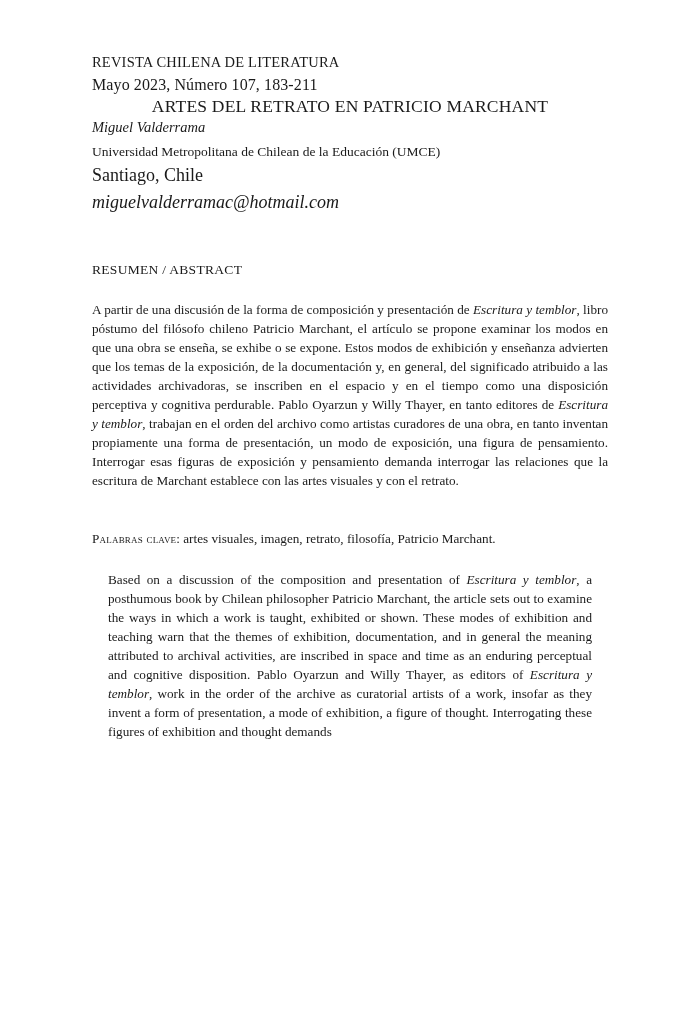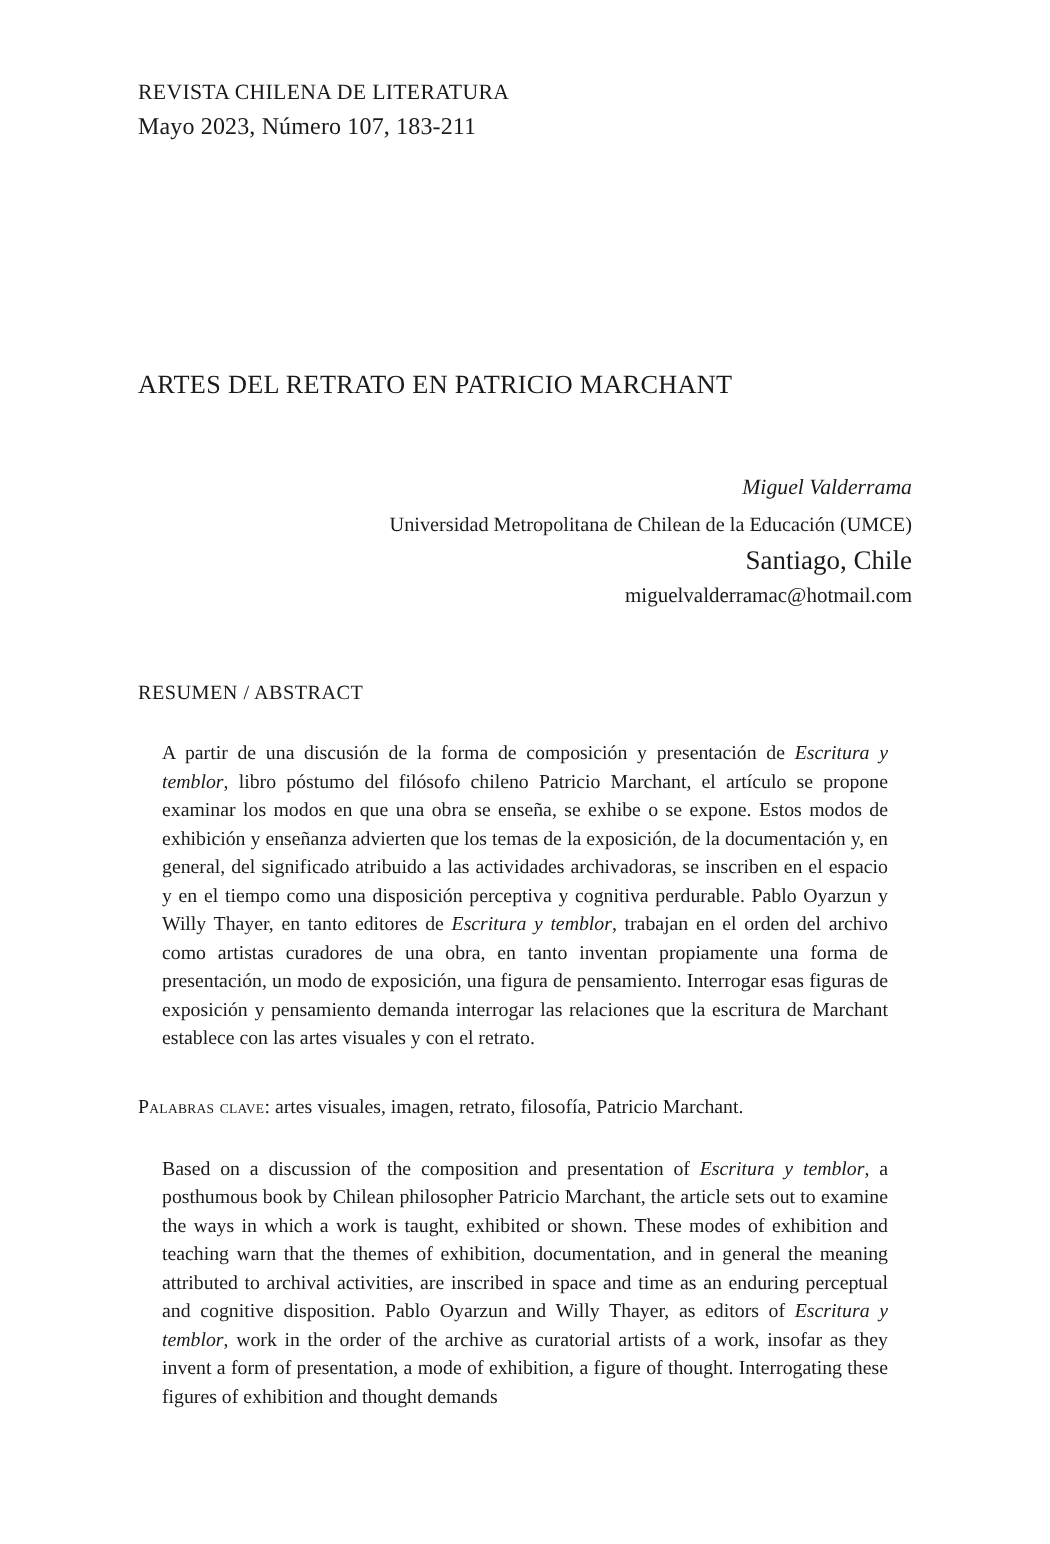--- a/index.html
+++ b/index.html
@@ -31,68 +31,68 @@
     display: block;
     font-variant: small-caps;
     font-size: 14.5px;
     letter-spacing: 0.2px;
   }
   .journal-issue {
     display: block;
     font-size: 16px;
   }
   .title-block {
-    margin-top: 150px;
+    text-align: center;
   }
   .article-title {
     font-size: 17.5px;
     letter-spacing: 0.2px;
     font-weight: normal;
     margin: 0;
   }
   .author-block {
-    margin-top: 48px;
-    text-align: right;
+    text-align: left;
     line-height: 1.5;
   }
   .author-name {
     font-style: italic;
     font-size: 14.5px;
     display: block;
   }
   .author-affiliation {
     font-size: 13.5px;
     display: block;
     margin-top: 3px;
   }
   .author-city {
     font-size: 18px;
     display: block;
   }
   .author-email {
-    font-size: 14px;
+    font-size: 18px;
     display: block;
+    font-style: italic;
   }
   .section-heading {
     text-align: left;
     font-size: 13.5px;
     margin-top: 46px;
     letter-spacing: 0.3px;
   }
   .abstract {
     margin-top: 22px;
     font-size: 13.2px;
     line-height: 1.44;
     text-align: justify;
   }
   .abstract p {
-    margin: 16px;
+    margin: 0;
   }
   .keywords {
-    margin-top: 27px;
+    margin-top: 39px;
     font-size: 13.2px;
     line-height: 1.44;
     text-align: justify;
   }
   .kw-label {
     font-variant: small-caps;
     letter-spacing: 0.2px;
   }
   .en-heading {
     text-align: center;

